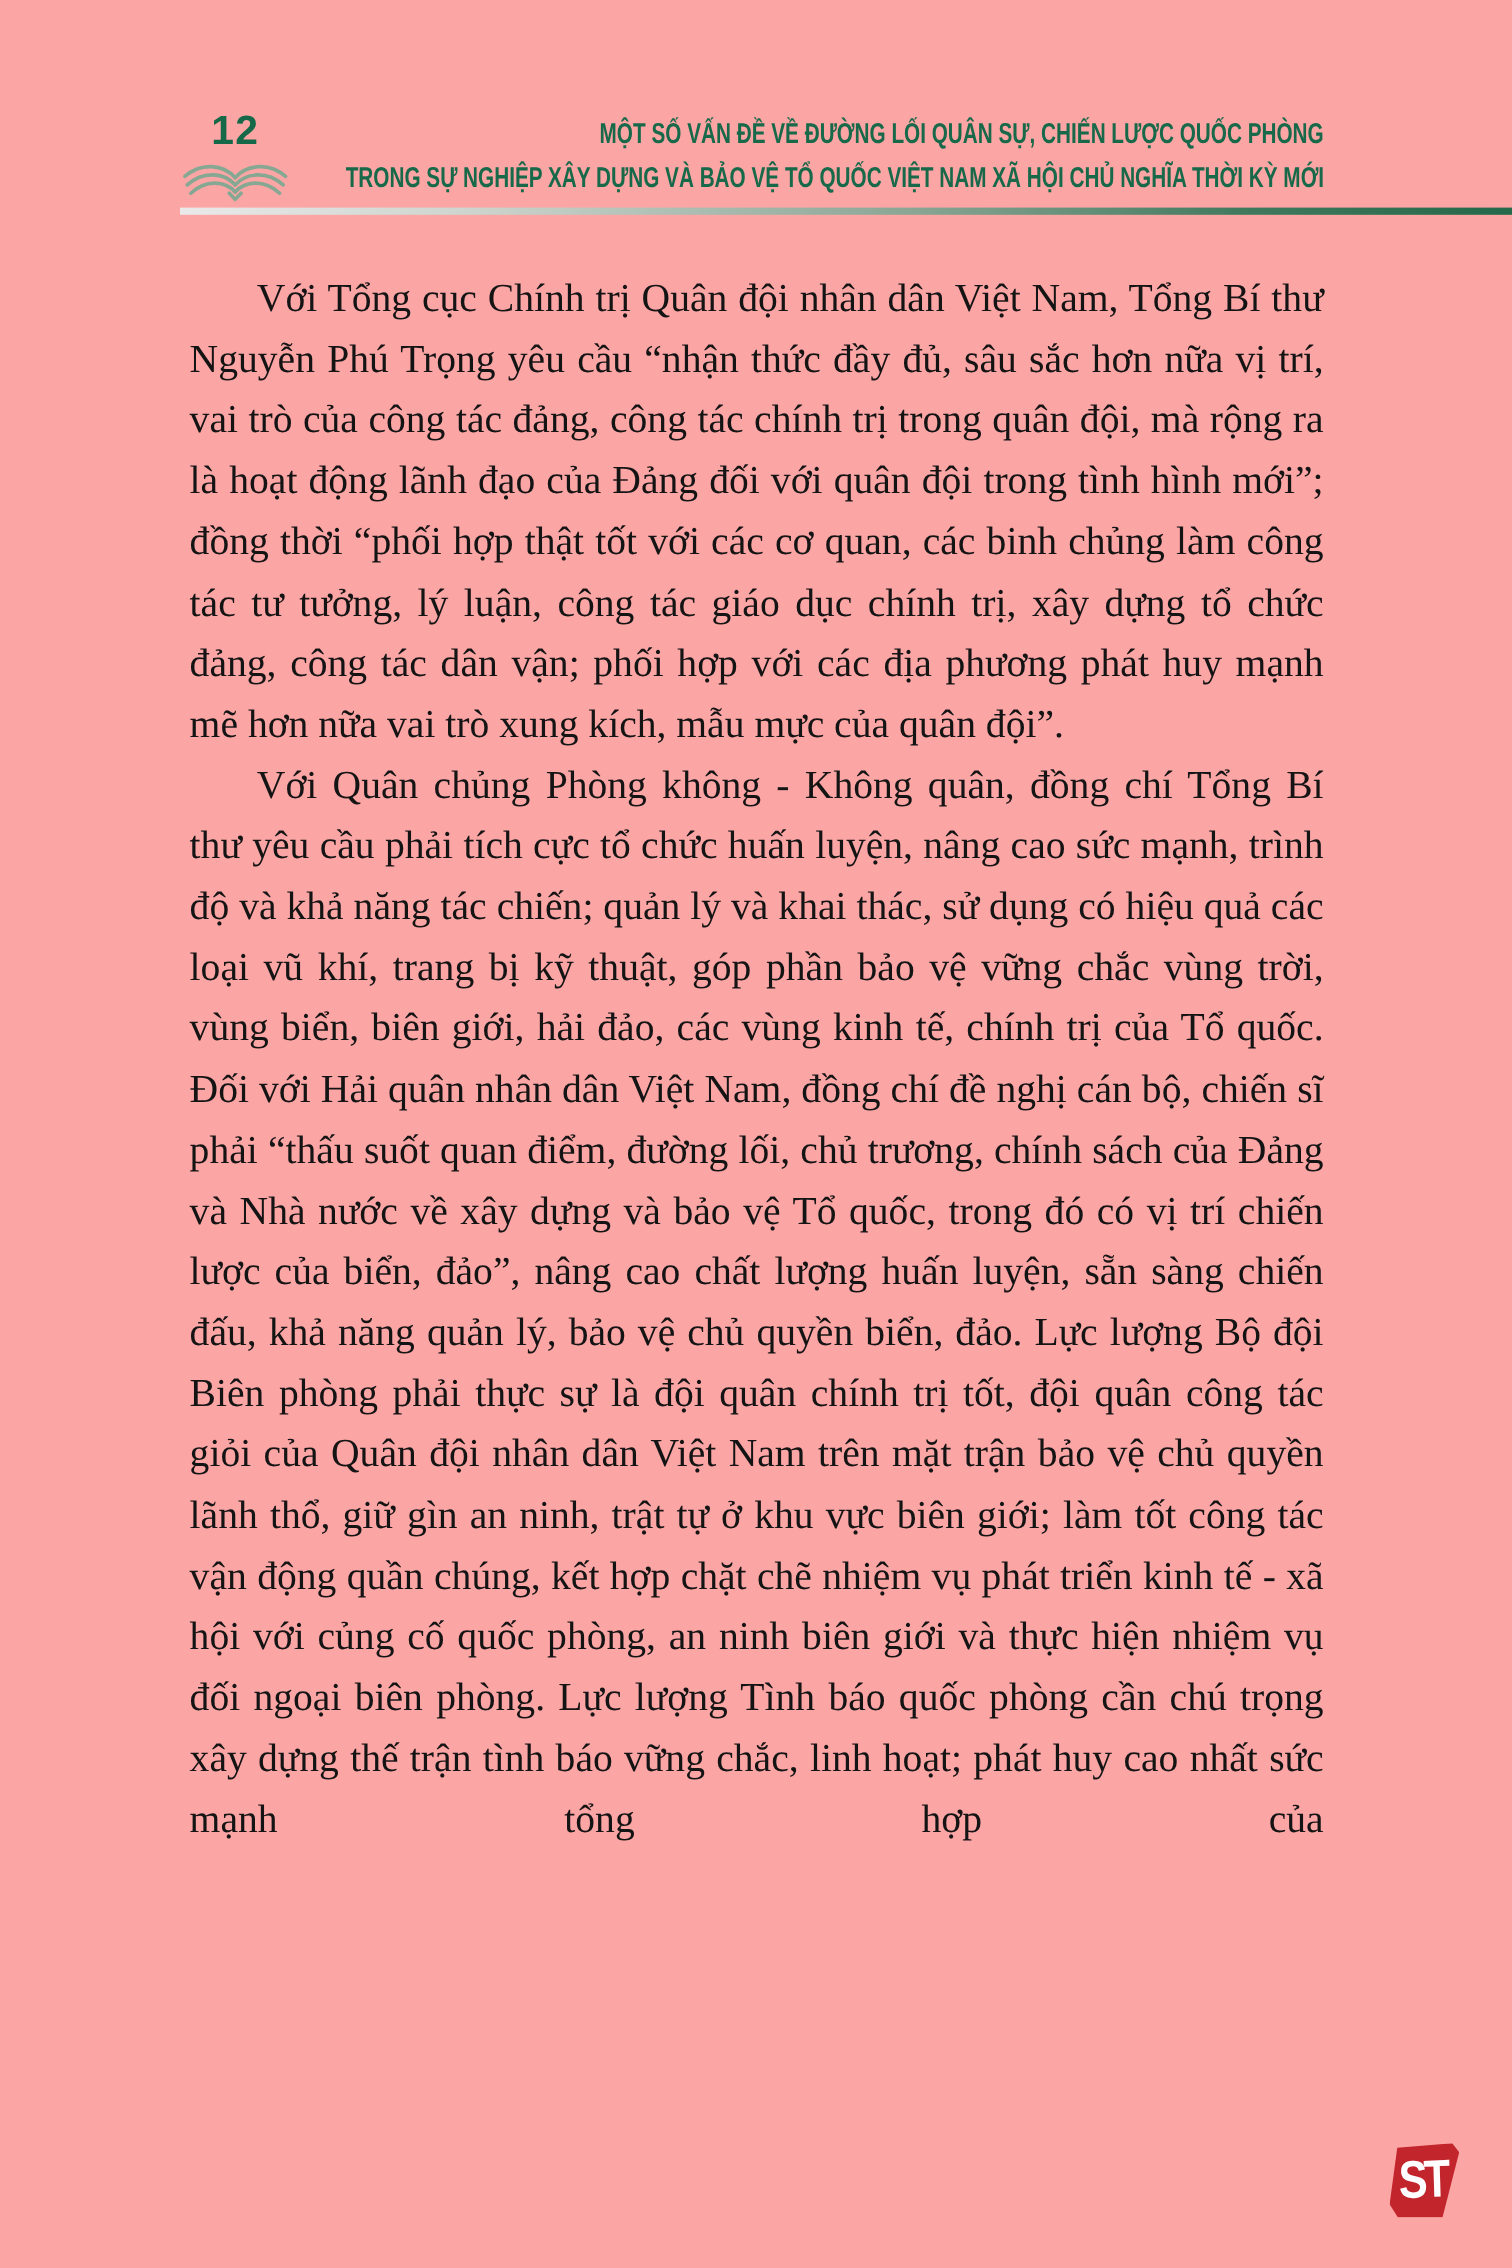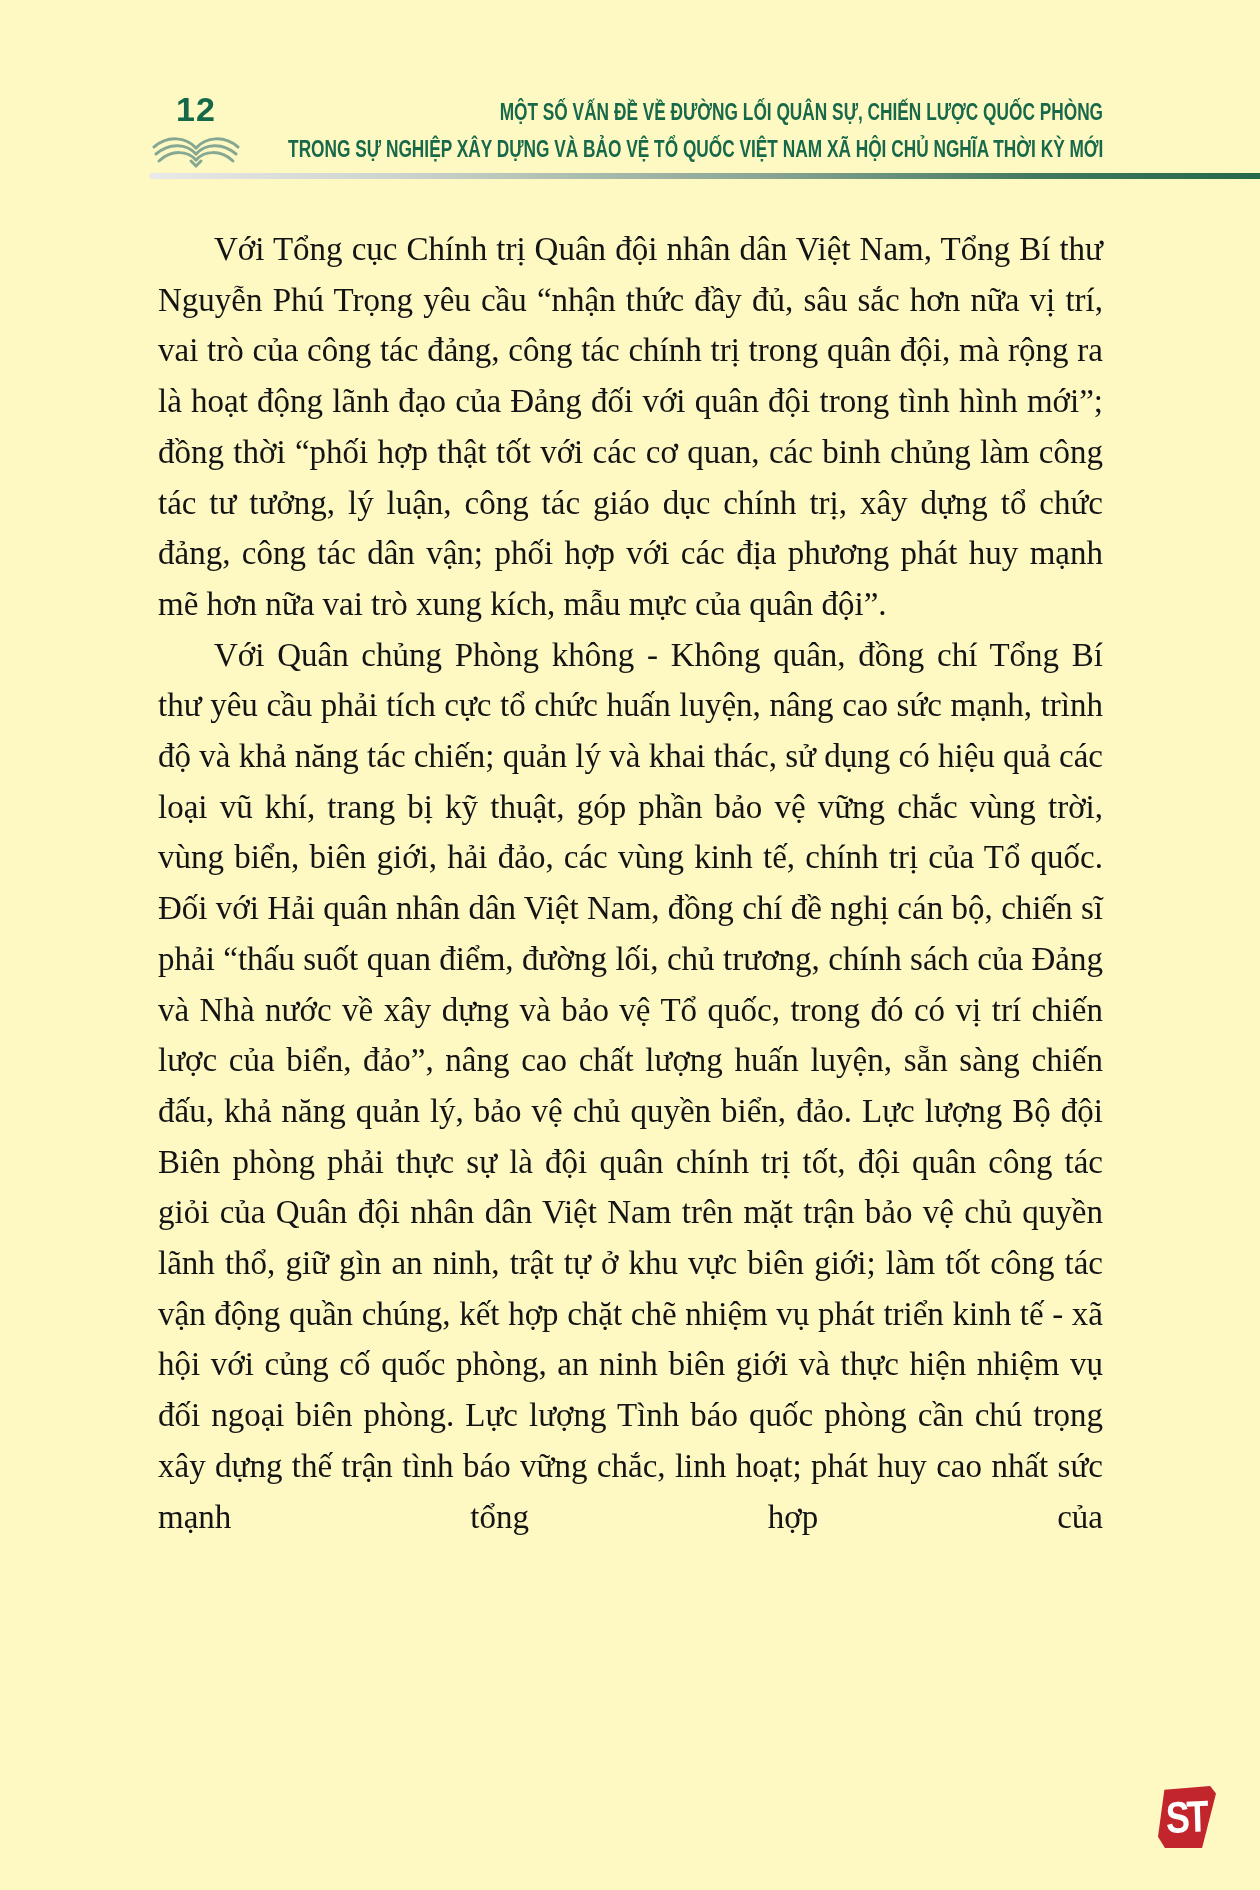--- a/index.html
+++ b/index.html
@@ -1,19 +1,19 @@
 <!DOCTYPE html>
 <html><head>
 <meta charset="utf-8">
 <style>
   html,body{margin:0;padding:0;background:#e9e9e9;}
   .page{
     position:relative;
     width:1260px;height:1890px;
-    background:#fef9c3;
+    background:#fca5a5;
     overflow:hidden;
     font-family:"Liberation Serif", serif;
   }
 
   
   .folio{
     position:absolute;left:150px;top:92px;width:92px;
     text-align:center;
     font-family:"Liberation Sans", sans-serif;
     font-weight:bold;font-size:34px;line-height:34px;

